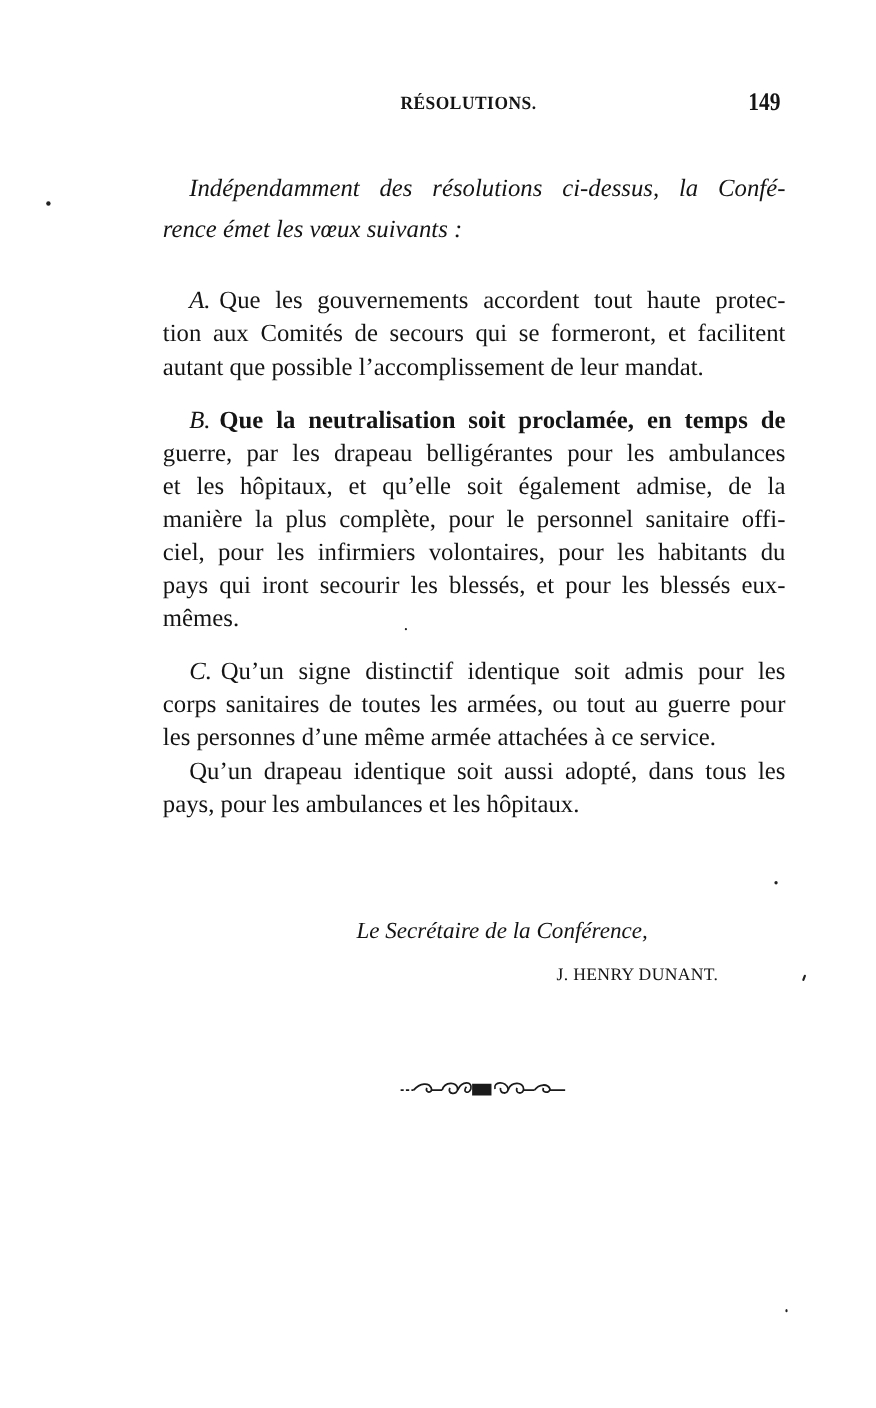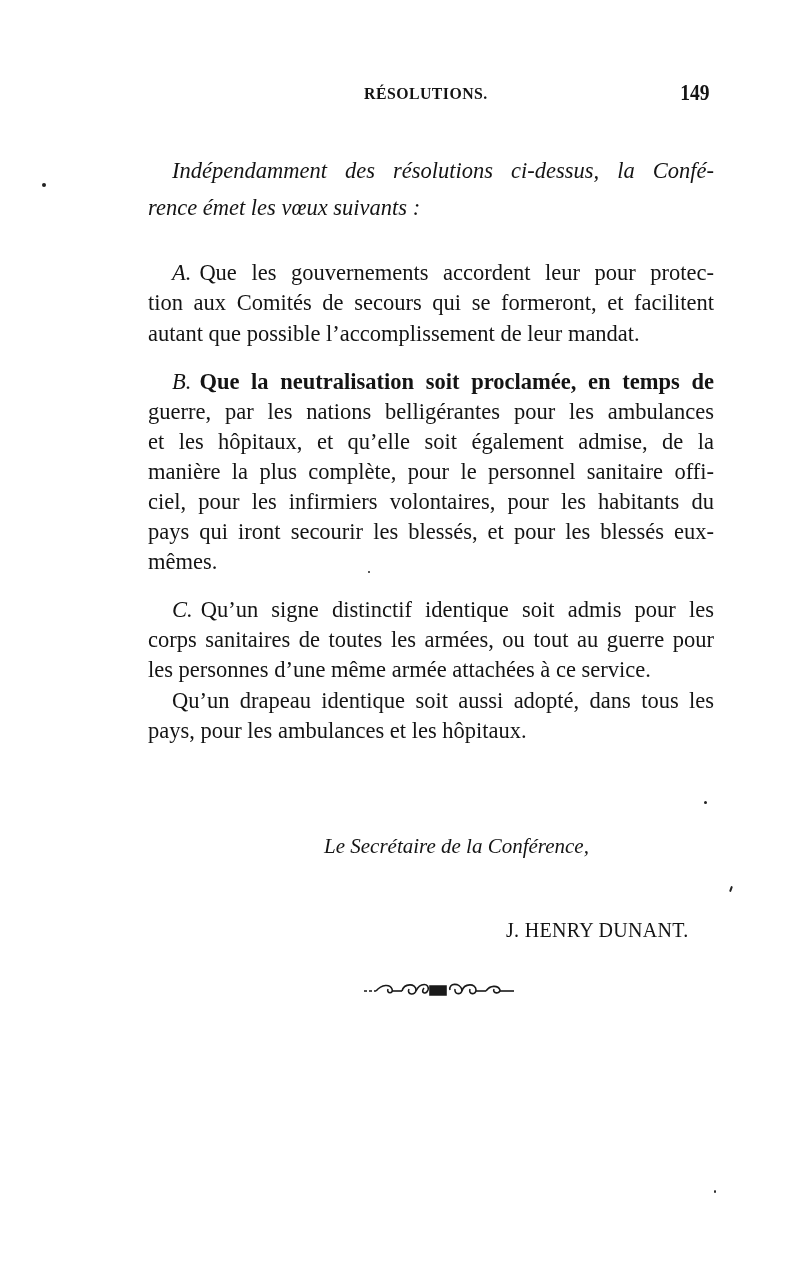--- a/index.html
+++ b/index.html
@@ -29,32 +29,32 @@
   </div>
 
   <div class="block" style="top:158px;">
     <div class="line it" style="top:0; left:24px; width:542px; text-align:justify; text-align-last:justify;">Indépendamment des résolutions ci-dessus, la Confé-</div>
     <div class="line it" style="top:37px;">rence émet les vœux suivants :</div>
   </div>
 
   <div class="block" style="top:260px;">
     <div class="line" style="top:0; left:24px; width:542px; display:flex; justify-content:space-between;">
       <span class="it" style="margin-right:8px;">A.</span>
-      <span style="flex:1; text-align:justify; text-align-last:justify;">Que les gouvernements accordent leur pour protec-</span>
+      <span style="flex:1; text-align:justify; text-align-last:justify;">Que les gouvernements accordent tout haute protec-</span>
     </div>
     <div class="line just" style="top:30px;">tion aux Comités de secours qui se formeront, et facilitent</div>
     <div class="line" style="top:61px;">autant que possible l’accomplissement de leur mandat.</div>
   </div>
 
   <div class="block" style="top:369px;">
     <div class="line" style="top:0; left:24px; width:542px; display:flex;">
       <span class="it" style="margin-right:8px;">B.</span>
       <span style="flex:1; text-align:justify; text-align-last:justify;font-weight:bold;">Que la neutralisation soit proclamée, en temps de</span>
     </div>
-    <div class="line just" style="top:30px;">guerre, par les nations belligérantes pour les ambulances</div>
+    <div class="line just" style="top:30px;">guerre, par les drapeau belligérantes pour les ambulances</div>
     <div class="line just" style="top:60px;">et les hôpitaux, et qu’elle soit également admise, de la</div>
     <div class="line just" style="top:90px;">manière la plus complète, pour le personnel sanitaire offi-</div>
     <div class="line just" style="top:120px;">ciel, pour les infirmiers volontaires, pour les habitants du</div>
     <div class="line just" style="top:150px;">pays qui iront secourir les blessés, et pour les blessés eux-</div>
     <div class="line" style="top:180px;">mêmes.</div>
   </div>
 
   <div class="block" style="top:597px;">
     <div class="line" style="top:0; left:24px; width:542px; display:flex;">
       <span class="it" style="margin-right:8px;">C.</span>
@@ -63,21 +63,21 @@
     <div class="line just" style="top:30px;">corps sanitaires de toutes les armées, ou tout au guerre pour</div>
     <div class="line" style="top:60px;">les personnes d’une même armée attachées à ce service.</div>
   </div>
 
   <div class="block" style="top:688px;">
     <div class="line" style="top:0; left:24px; width:542px; text-align:justify; text-align-last:justify;">Qu’un drapeau identique soit aussi adopté, dans tous les</div>
     <div class="line" style="top:30px;">pays, pour les ambulances et les hôpitaux.</div>
   </div>
 
   <div class="line it" style="top:834px; left:300px; font-size:21px;">Le Secrétaire de la Conférence,</div>
-  <div class="line" style="top:919px; left:482px; font-size:20px; letter-spacing:0.3px;">J. HENRY DUNANT.</div>
+  <div class="line" style="top:878px; left:482px; font-size:16px; letter-spacing:0.3px;">J. HENRY DUNANT.</div>
 
   <svg class="ornament" viewBox="0 0 150 20">
     <g fill="none" stroke="#1a1a1a" stroke-width="1.6">
       <line x1="0" y1="11" x2="12" y2="11" stroke-dasharray="3 2"></line>
       <path d="M12 11 C 18 4, 26 4, 28 9 C 30 14, 22 14, 24 9"></path>
       <path d="M28 11 L 38 11"></path>
       <path d="M38 11 C 40 3, 52 3, 52 10 C 52 16, 42 15, 45 9"></path>
       <path d="M52 11 C 56 2, 66 3, 64 10 C 62 15, 56 13, 60 8"></path>
       <path d="M66 6 L 82 6 L 82 15 L 66 15 Z" fill="#1a1a1a"></path>
       <path d="M86 10 C 84 3, 96 2, 98 10 C 98 15, 90 15, 91 9"></path>

